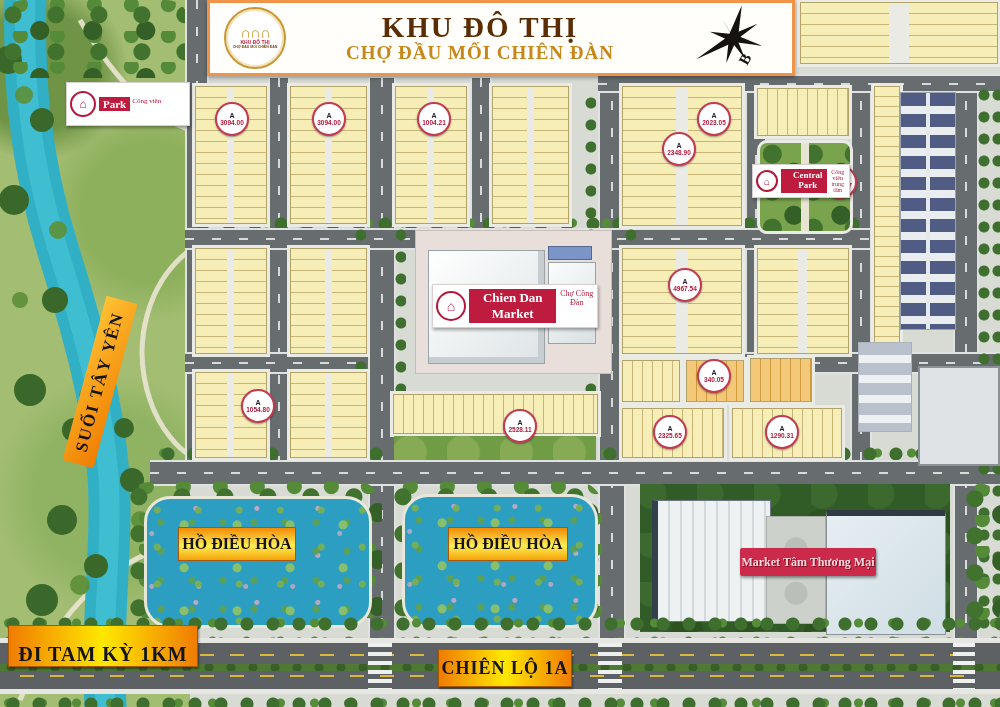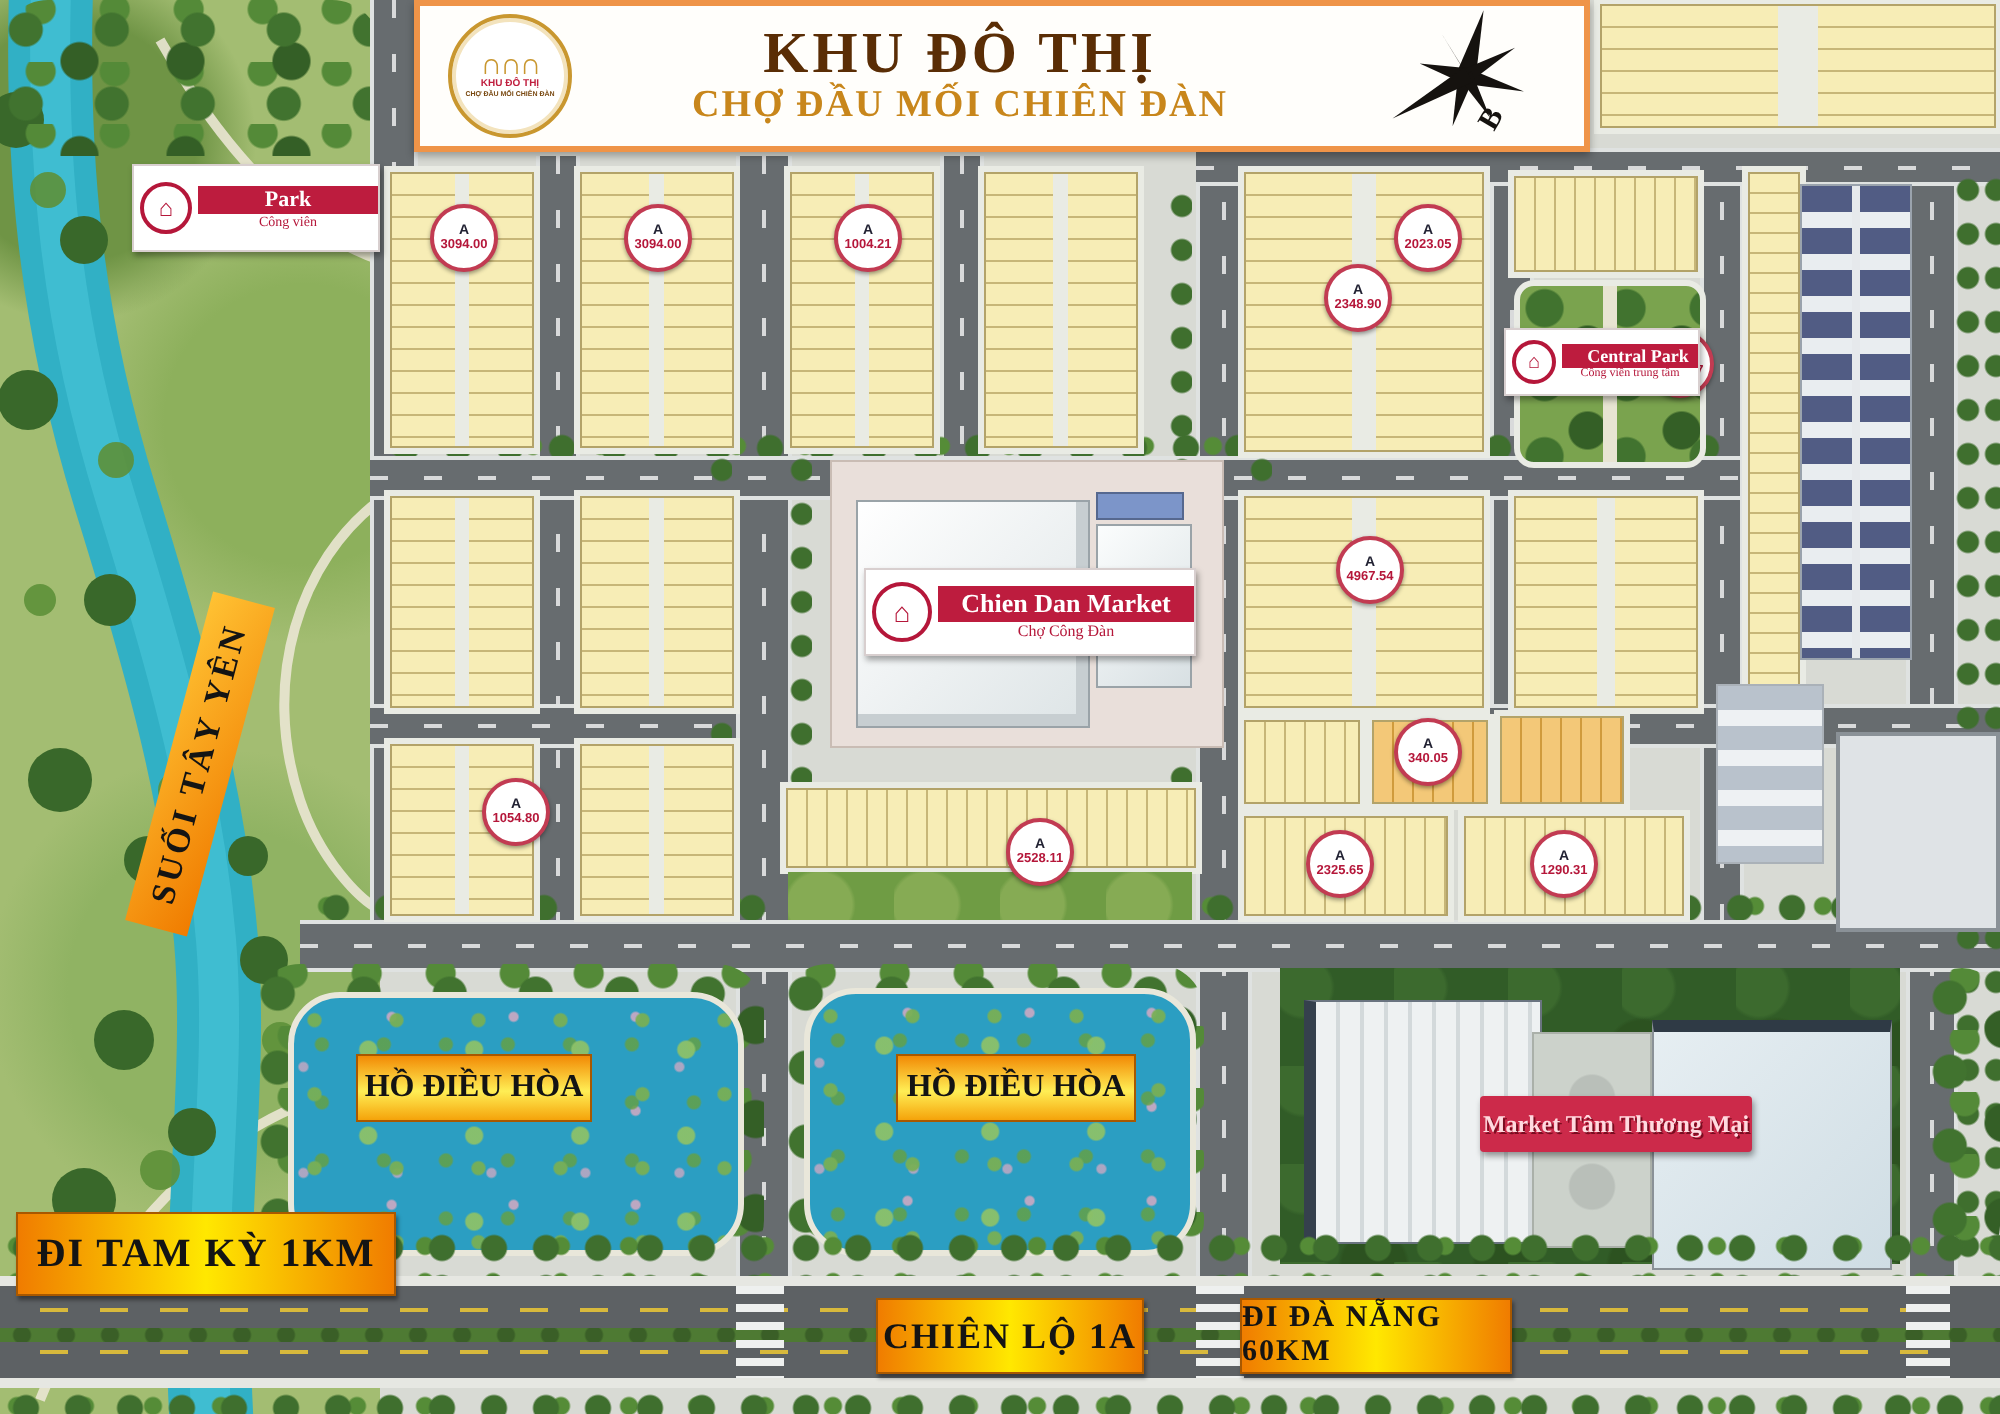--- a/index.html
+++ b/index.html
@@ -80,21 +80,21 @@
       radial-gradient(circle at 45% 80%,rgba(100,160,70,.85) 0 3px,rgba(0,0,0,0) 4px),
       radial-gradient(circle at 80% 20%,rgba(214,169,194,.85) 0 2px,rgba(0,0,0,0) 3px),
       radial-gradient(circle at 10% 65%,rgba(214,169,194,.75) 0 2px,rgba(0,0,0,0) 3px);
       background-size:41px 37px,53px 43px,31px 29px,61px 47px,47px 53px;background-color:#2b9ec2;}
 
   
   .sign{display:flex;align-items:center;background:#fff;border:1px solid #d8cfcf;
         box-shadow:1px 2px 3px rgba(0,0,0,.35);z-index:30;}
   .sign-logo{flex:0 0 auto;border-radius:50%;background:#fff;border:2px solid #b5173a;
         color:#b5173a;display:flex;align-items:center;justify-content:center;font-weight:bold;margin:0 3px;}
-  .sign-text{flex:1 1 auto;display:flex;flex-direction:column;}
+  .sign-text{flex:1 1 auto;display:flex;flex-direction:row;}
   .sign-head{background:#bd1c3e;color:#fff;font-family:"Liberation Serif",serif;font-weight:bold;
         text-align:center;padding:1px 4px;}
   .sign-sub{color:#b5173a;font-family:"Liberation Serif",serif;text-align:center;padding:0 2px;}
   .mall-sign{background:#cc2a4a;color:#ffd9df;font-family:"Liberation Serif",serif;font-weight:bold;
         display:flex;align-items:center;justify-content:center;z-index:30;
         text-shadow:1px 1px 0 #7a0c20;box-shadow:1px 2px 3px rgba(0,0,0,.4);border-radius:2px;}
   .hwy-label{background:linear-gradient(90deg,#f07c00,#ffe800 50%,#f07c00);border:1px solid #a85800;
         color:#141414;font-family:"Liberation Serif",serif;font-weight:bold;letter-spacing:1px;
         display:flex;align-items:center;justify-content:center;z-index:35;box-shadow:1px 2px 2px rgba(0,0,0,.4);}
   .lake-label{background:linear-gradient(180deg,#f28a05,#ffee55 55%,#f5a30a);border:1px solid #a85800;
@@ -243,28 +243,25 @@
   <div class="abs hwy-road" style="left:0;top:643px;width:1000px;height:46px;z-index:6;"></div>
   <div class="abs hwy-dash" style="left:20px;top:654px;width:960px;height:2px;z-index:7;"></div>
   <div class="abs hwy-median" style="left:0;top:664px;width:1000px;height:7px;z-index:7;"></div>
   <div class="abs hwy-dash" style="left:20px;top:675px;width:960px;height:2px;z-index:7;"></div>
   <div class="abs sidewalk" style="left:0;top:689px;width:1000px;height:5px;z-index:6;"></div>
   <div class="abs trees-h" style="left:0;top:694px;width:1000px;height:13px;z-index:6;"></div>
   <div class="abs xwalk" style="left:368px;top:643px;width:24px;height:46px;z-index:8;"></div>
   <div class="abs xwalk" style="left:598px;top:643px;width:24px;height:46px;z-index:8;"></div>
   <div class="abs xwalk" style="left:953px;top:643px;width:22px;height:46px;z-index:8;"></div>
 
-  <div class="abs hwy-label" style="left:8px;top:606px;width:188px;height:40px;font-size:20px;">
+  <div class="abs hwy-label" style="left:8px;top:625px;width:188px;height:40px;font-size:20px;align-items:flex-end;">
       <span>ĐI TAM KỲ 1KM</span>
     </div>
   <div class="abs hwy-label" style="left:438px;top:649px;width:132px;height:36px;font-size:18px;">
       <span>CHIÊN LỘ 1A</span>
-    </div>
-  <div class="abs hwy-label" style="left:620px;top:649px;width:134px;height:36px;font-size:15px;">
-      <span>ĐI ĐÀ NẴNG 60KM</span>
     </div>
 
   <div class="abs lake-label" style="left:178px;top:527px;width:116px;height:32px;">
       <span>HỒ ĐIỀU HÒA</span>
     </div>
   <div class="abs lake-label" style="left:448px;top:527px;width:118px;height:32px;">
       <span>HỒ ĐIỀU HÒA</span>
     </div>
   <div class="abs stream-label" style="left:15px;top:366px;width:170px;height:32px;">
       <span>SUỐI TÂY YÊN</span>

